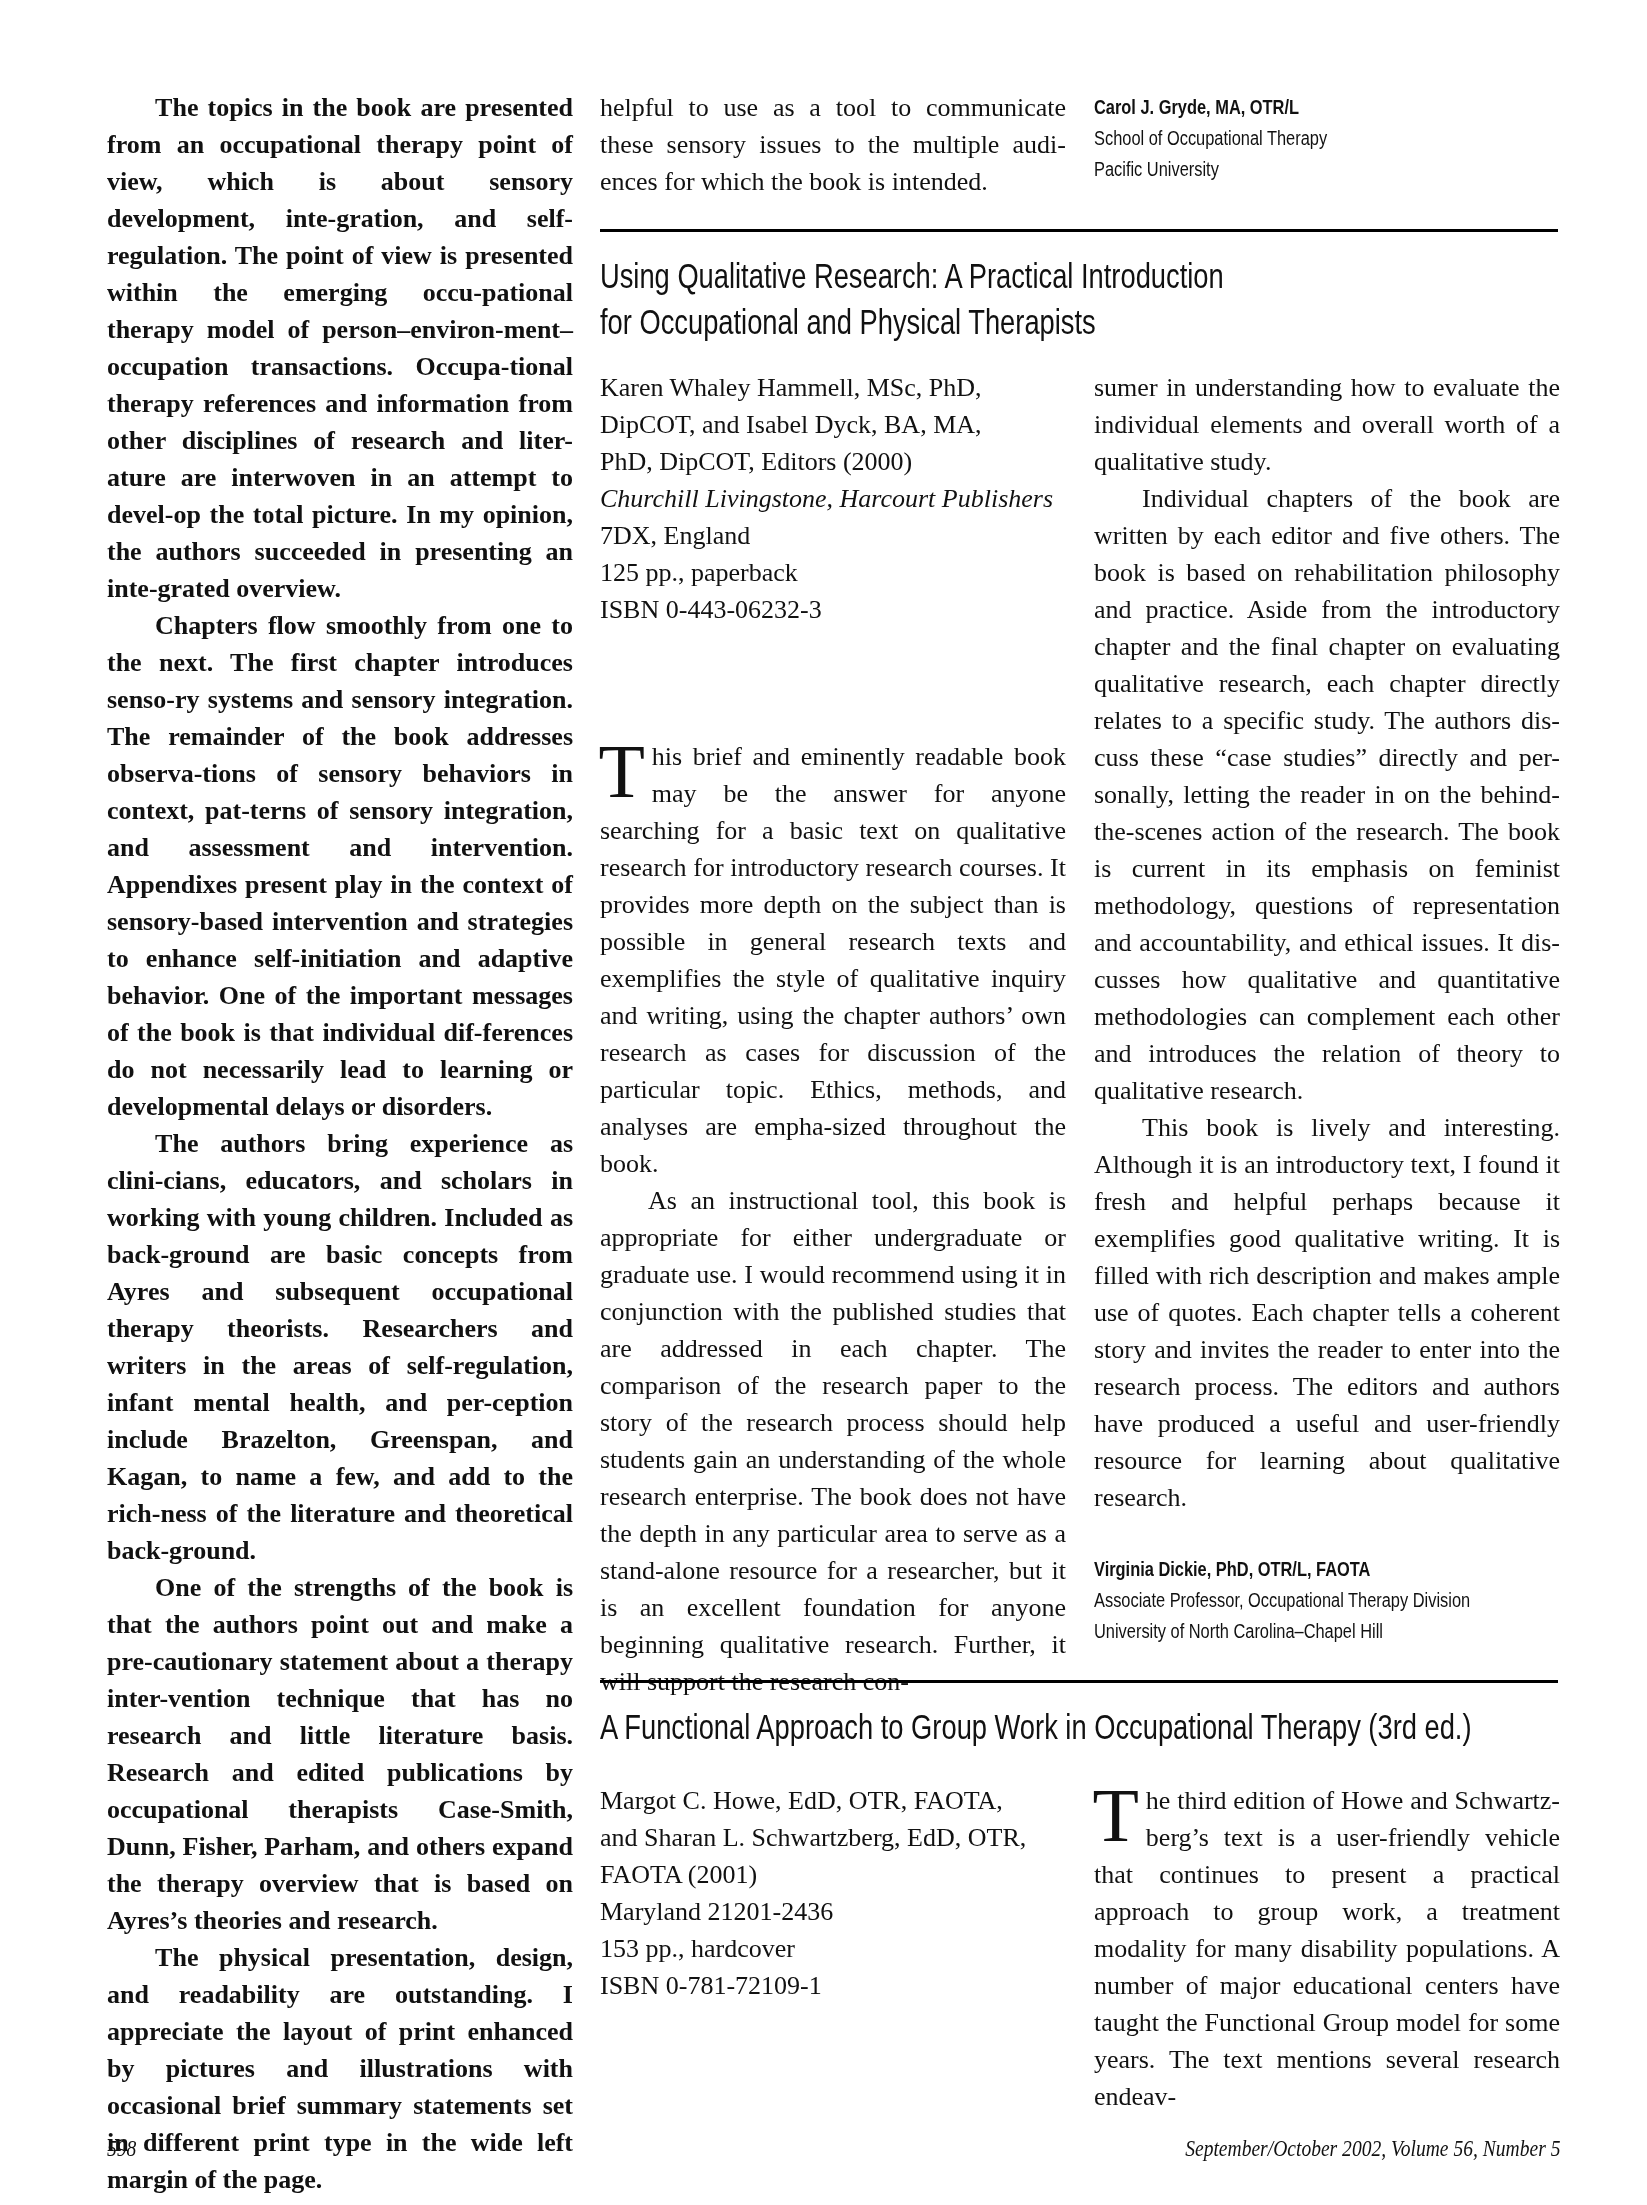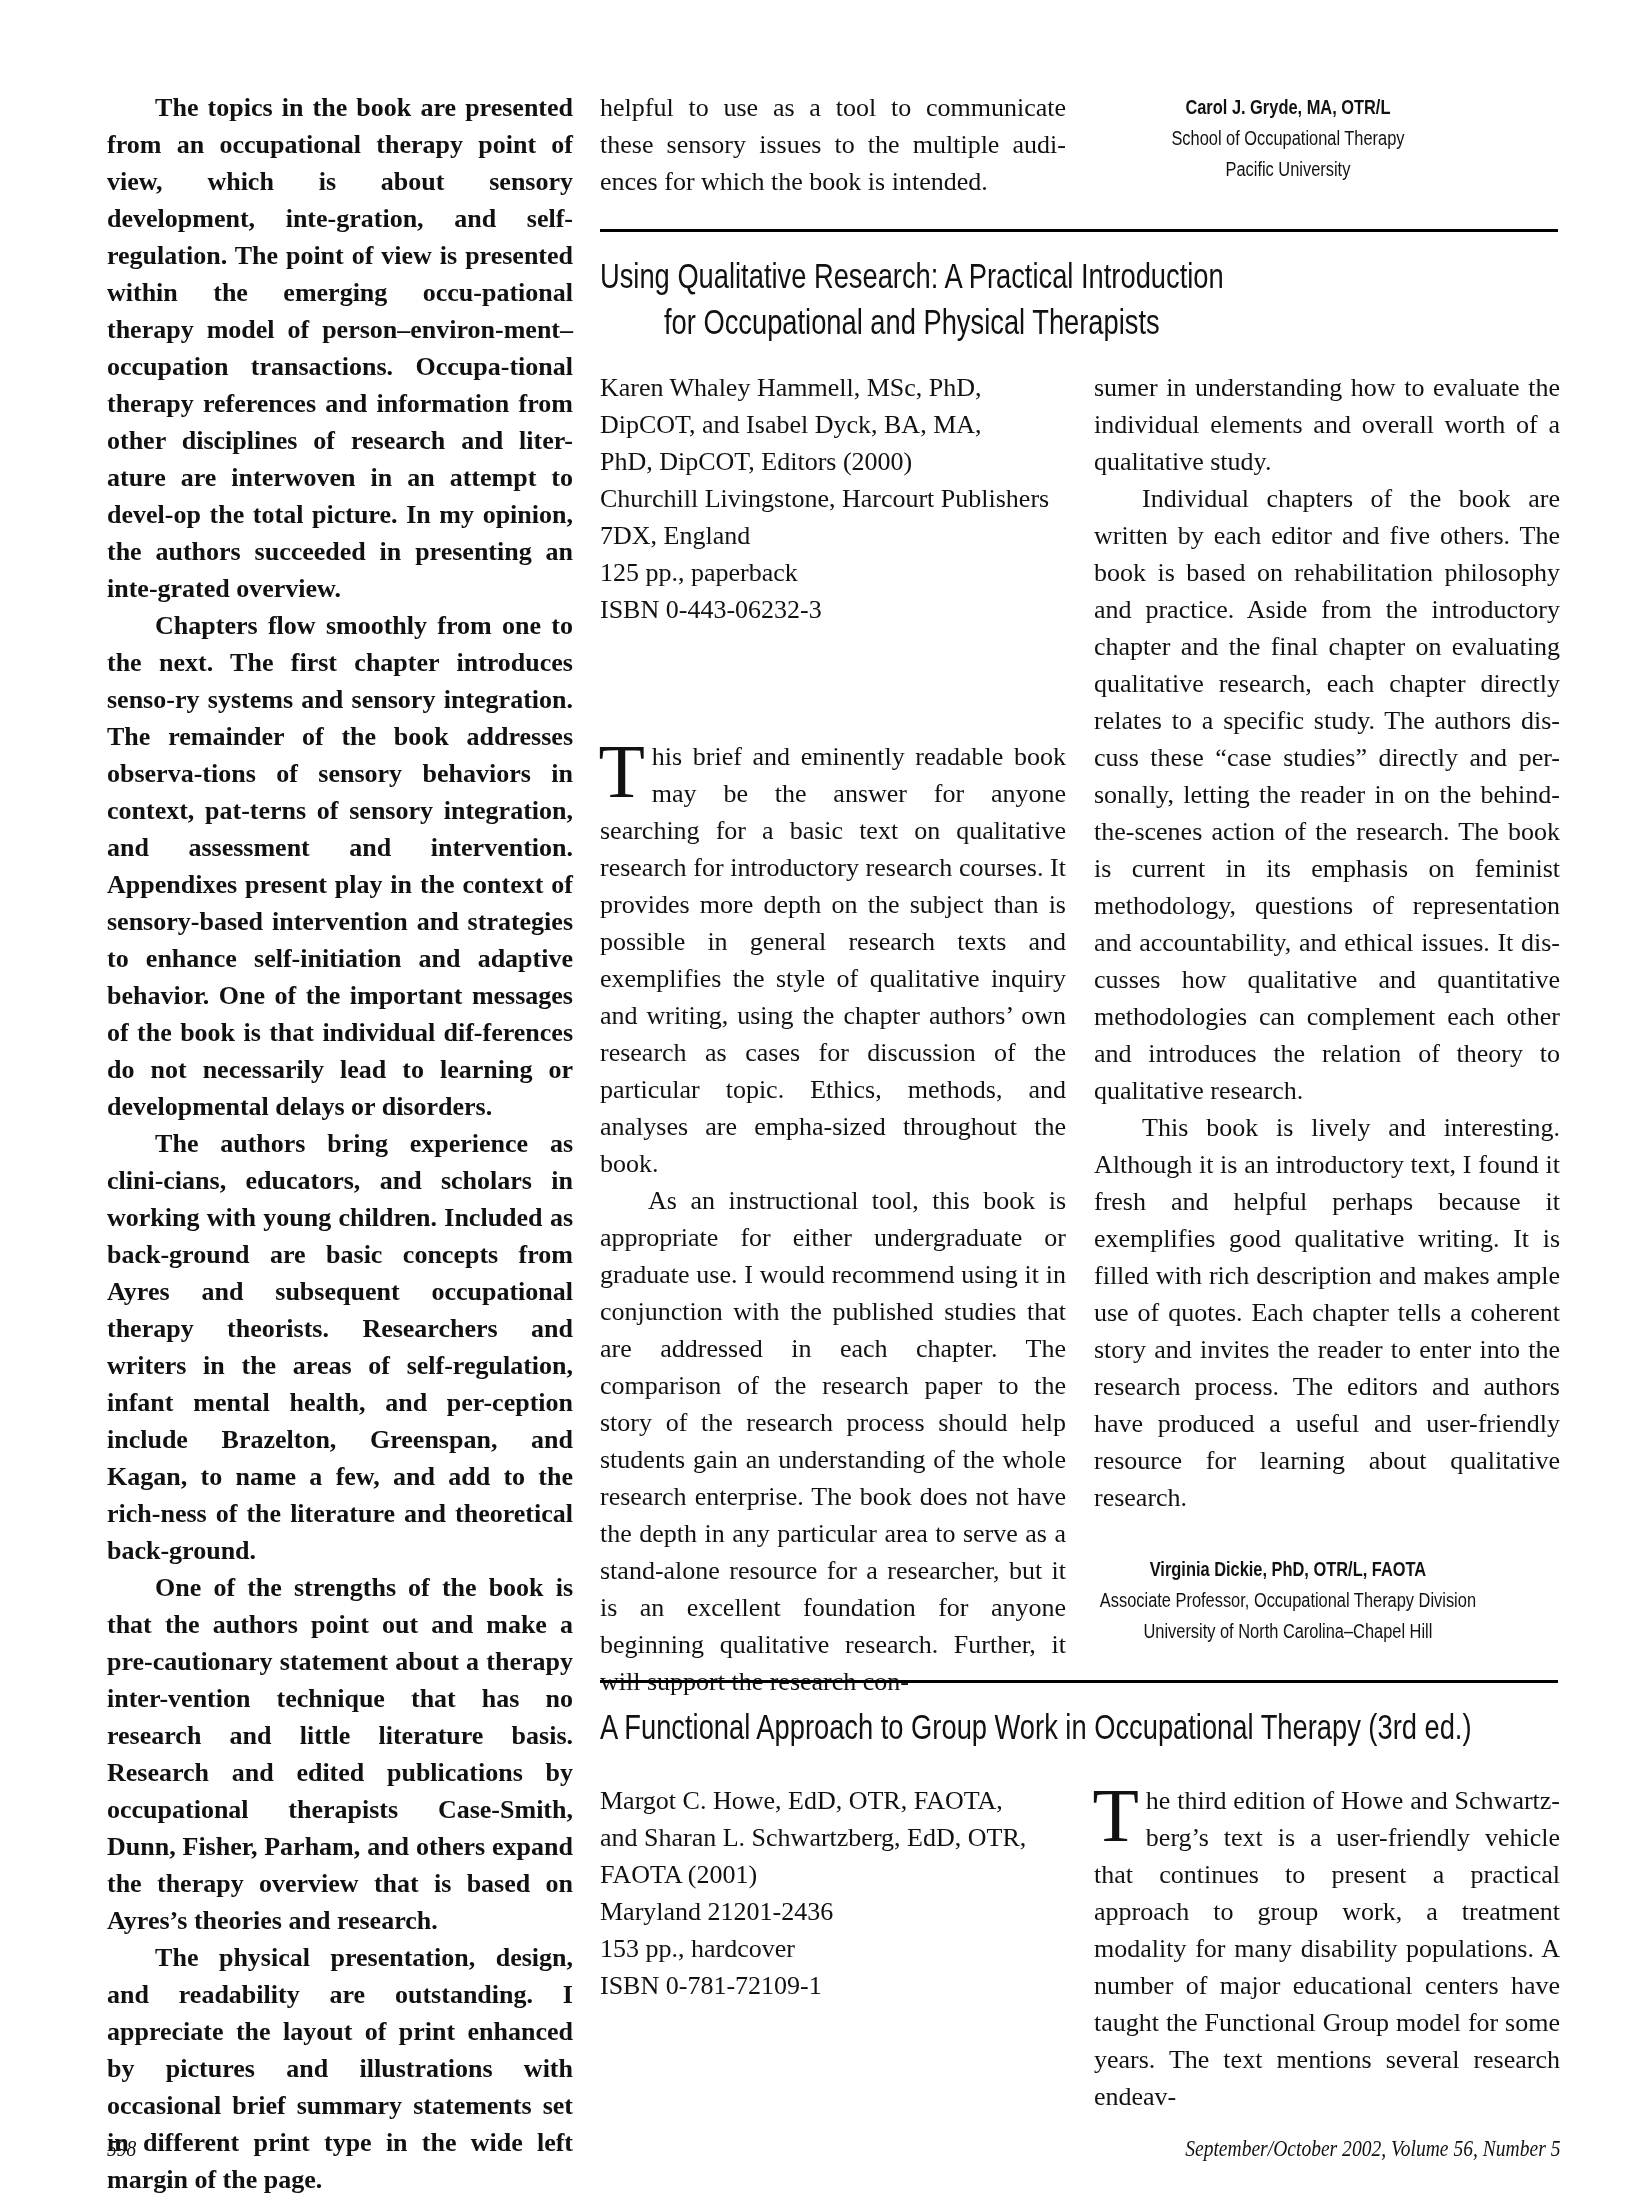--- a/index.html
+++ b/index.html
@@ -1,29 +1,29 @@
 <!DOCTYPE html>
 <html style="font-size:10.8px"><head>
 <meta charset="utf-8">
 <style>
   html, body { margin: 0; padding: 0; background: #ffffff; }
   body { width: 1648px; height: 2205px; position: relative; overflow: hidden; color: #111; }
   .serif { font-family: "Liberation Serif", "DejaVu Serif", serif; }
-  .sans { font-family: "Liberation Sans", "DejaVu Sans", sans-serif; text-align: center; }
+  .sans { font-family: "Liberation Sans", "DejaVu Sans", sans-serif; }
   .abs { position: absolute; }
 
   .body-text { font-size: 26px; line-height: 37px; text-align: justify; hyphens: manual; }
   .body-text p { margin: 0; text-indent: 1.85em; }
   .body-text p.no-indent { text-indent: 0; }
   .body-text p.dropcap-p { text-indent: 0; }
   .dropcap { float: left; font-size: 76px; line-height: 59px; margin: 4px 6.8px 0 -1.4px; font-family: "Liberation Serif", serif; }
 
   .biblio { font-size: 26px; line-height: 37px; }
   .biblio div { white-space: nowrap; }
-  .biblio .ital { }
+  .biblio .ital { font-style: italic; }
 
   .sig-name { font-size: 20px; font-weight: bold; line-height: 31px; transform: scaleX(0.82); transform-origin: left; white-space: nowrap; }
   .sig-line { font-size: 20px; line-height: 31px; transform: scaleX(0.82); transform-origin: left; white-space: nowrap; }
 
   .heading { font-size: 35px; line-height: 46px; transform: scaleX(0.78); transform-origin: left; white-space: nowrap; font-weight: normal; }
 
   .rule { height: 2.7px; background: #000; }
 
   .footer { font-size: 23px; font-style: italic; transform: scaleX(0.85); white-space: nowrap; }
 </style>

